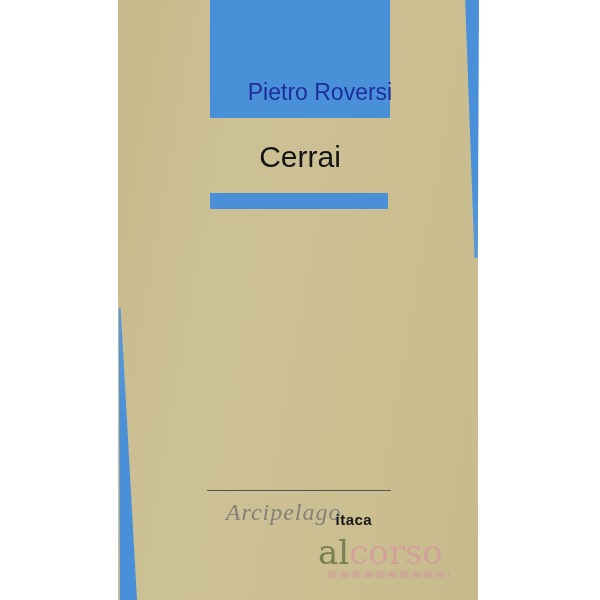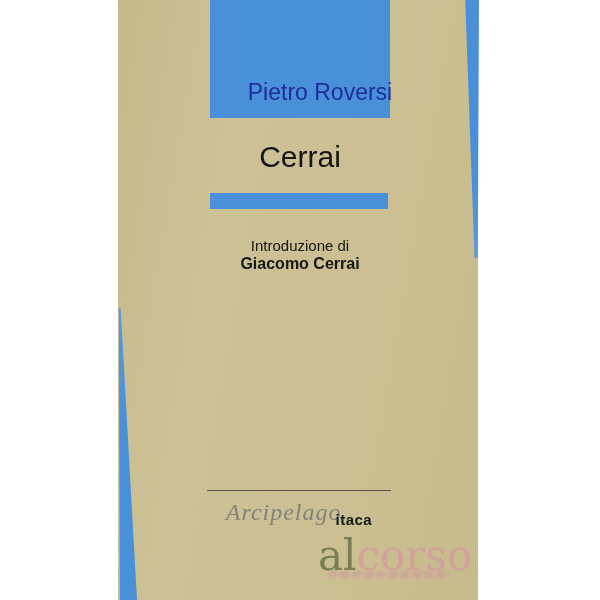--- a/index.html
+++ b/index.html
@@ -112,21 +112,21 @@
     position: relative;
     top: 5px;
     margin-left: -6px;
     letter-spacing: 0.5px;
     margin-top: 40px;
   }
   .watermark {
     position: absolute;
     left: 318px; top: 535px;
     font-family: "DejaVu Serif", serif;
-    font-size: 42px;
+    font-size: 34px;
     line-height: 1;
     white-space: nowrap;
   }
   .wm-al    { color: rgba(100, 112, 70, 0.82); }
   .wm-corso { color: rgba(216, 140, 163, 0.60); }
   .wm-tagline {
     position: absolute;
     left: 328px; top: 571px;
     width: 122px; height: 7px;
     background: repeating-linear-gradient(to right,
@@ -145,24 +145,20 @@
   <div class="edge-left"></div>
 
   <div class="author-band">
     <span class="author">Pietro Roversi</span>
   </div>
 
   <div class="title">Cerrai</div>
 
   <div class="title-bar"></div>
 
-  <div class="intro">
-    <div class="intro-label">Introduzione di</div>
-    <div class="intro-author">Giacomo Cerrai</div>
-  </div>
 
   <div class="publisher">
     <div class="rule"></div>
     <div class="logo">
       <span class="arcipelago">Arcipelago</span><span class="itaca">itaca</span>
     </div>
   </div>
 
   <div class="watermark">
     <span class="wm-al">al</span><span class="wm-corso">corso</span>

